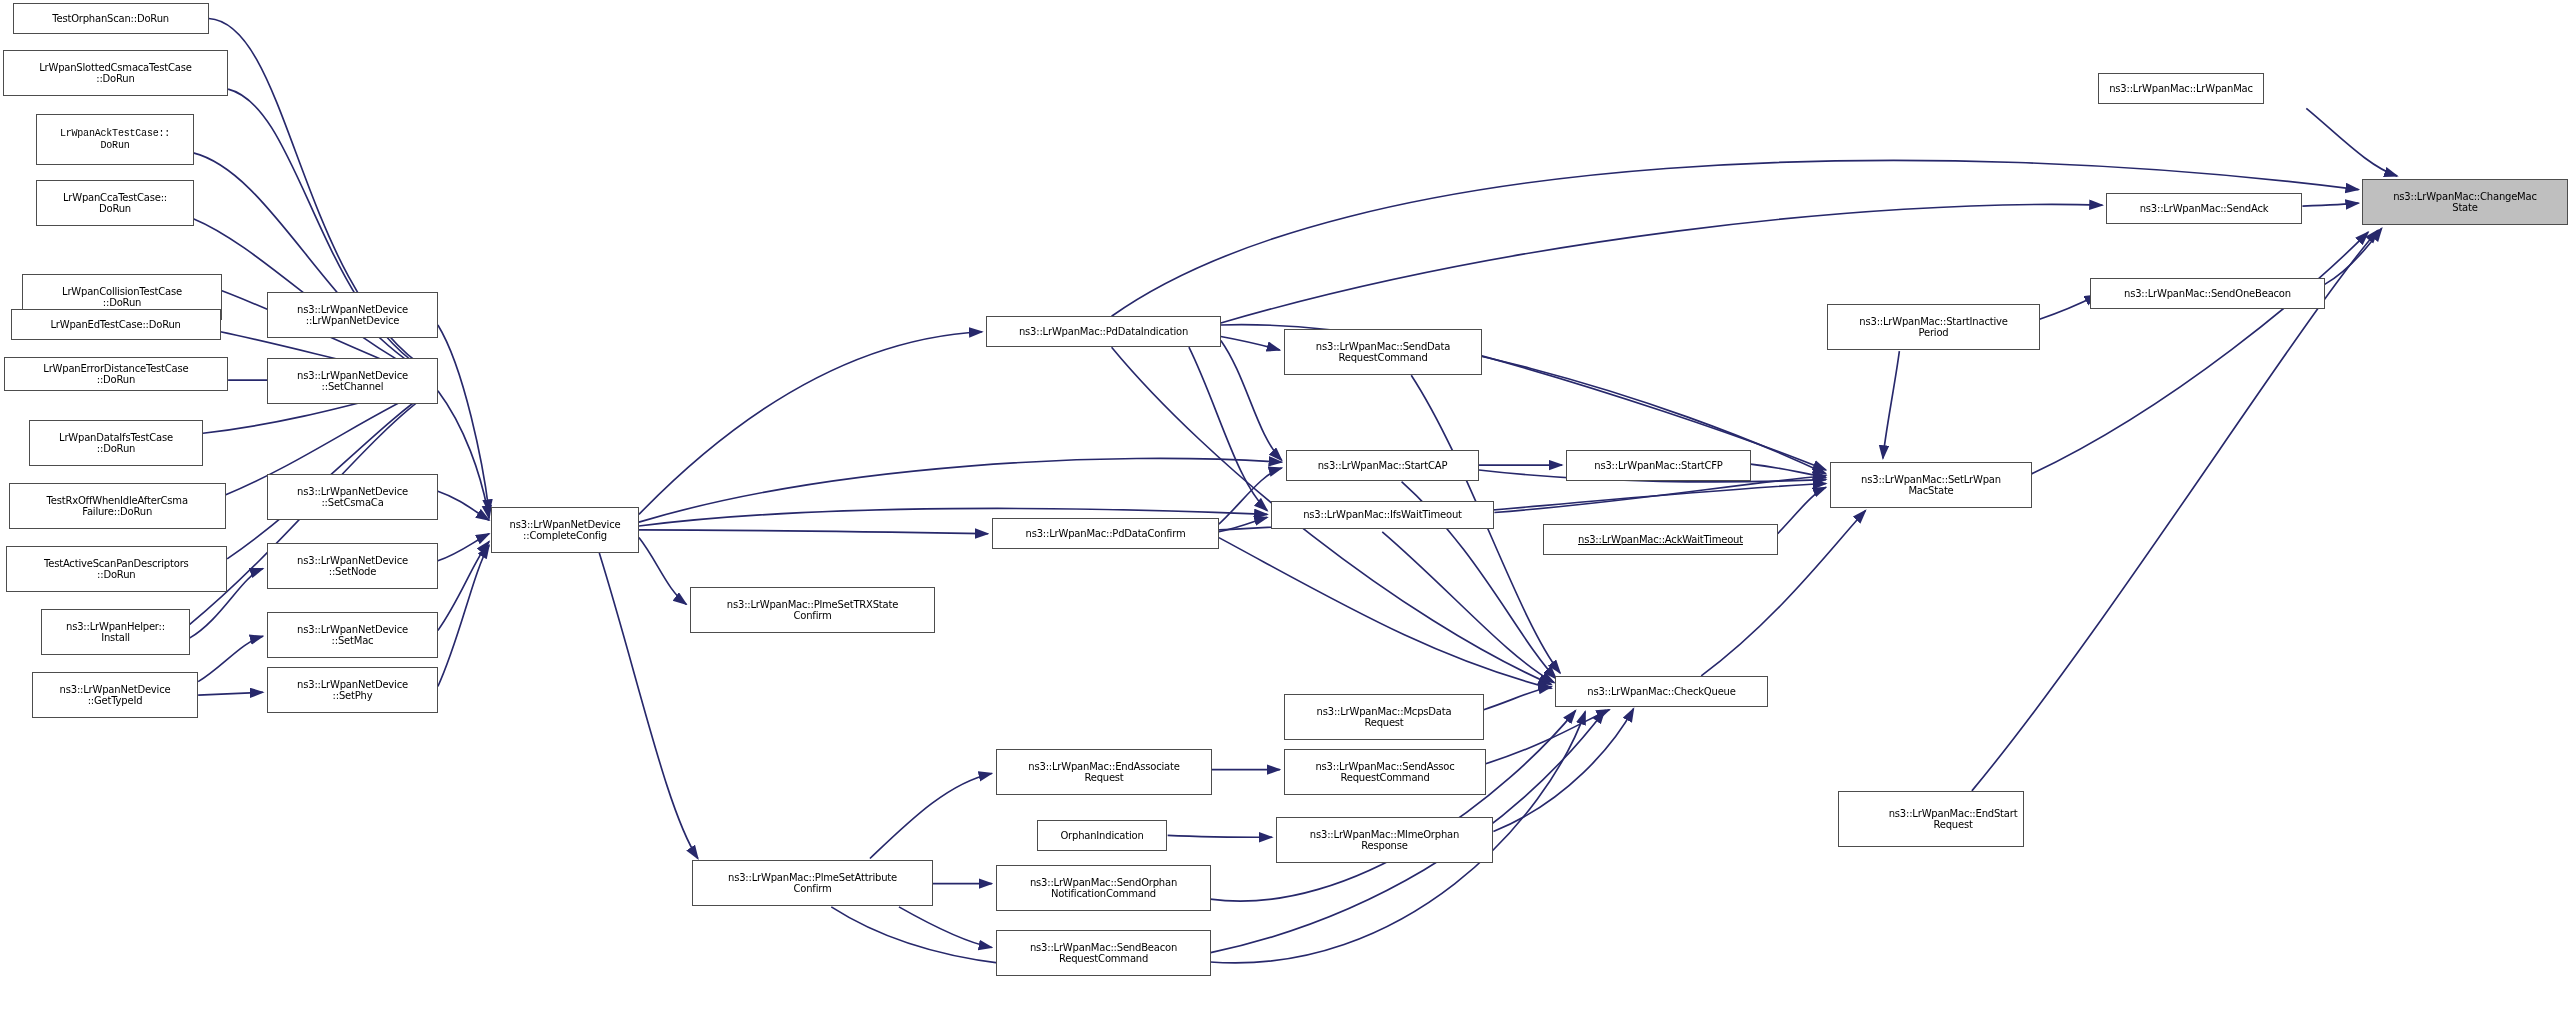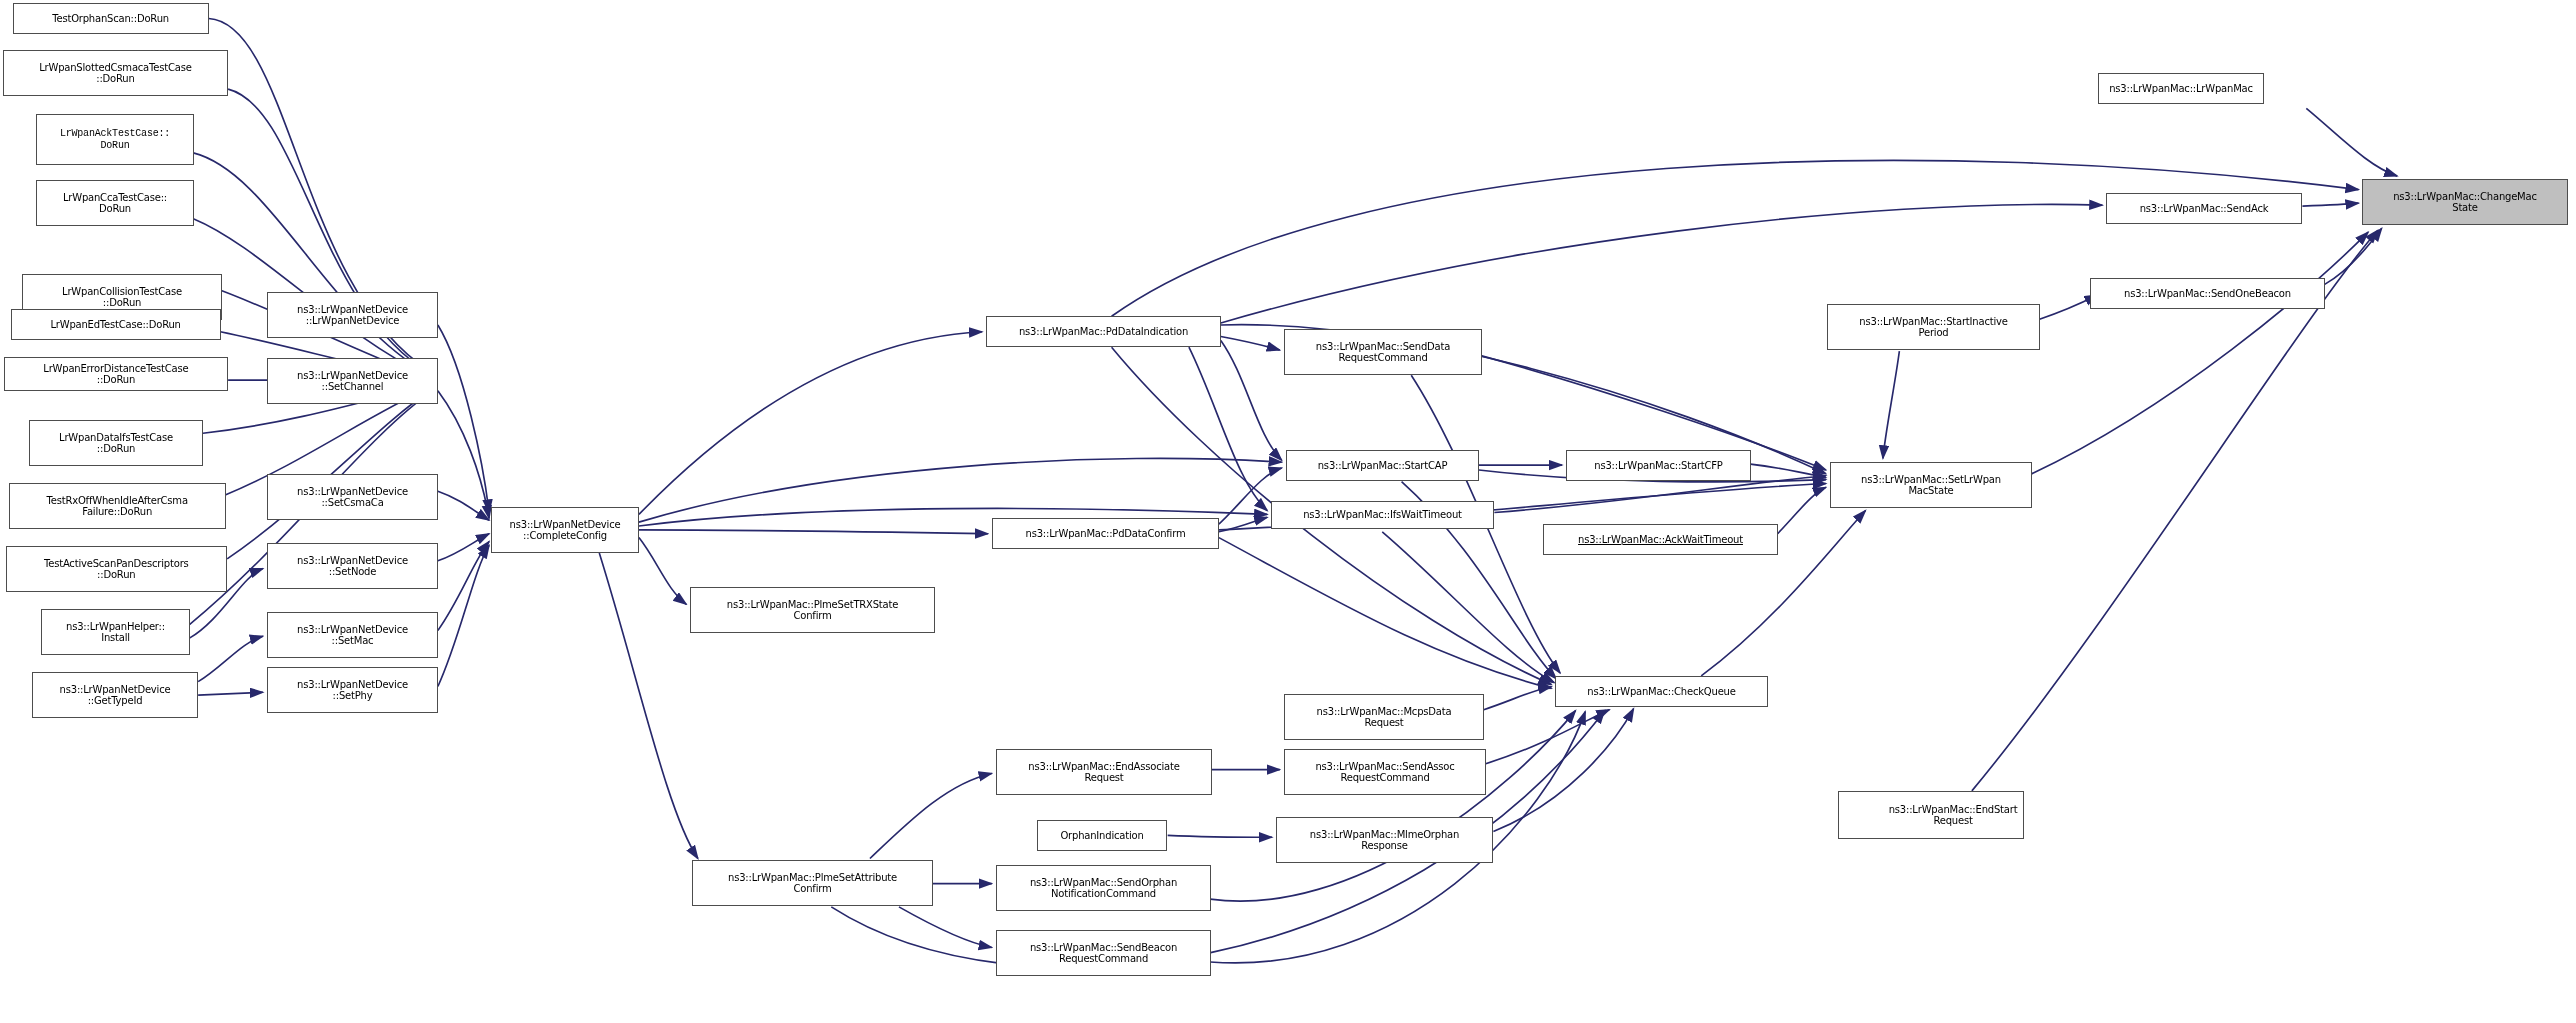--- a/index.html
+++ b/index.html
@@ -164,21 +164,21 @@
     <div class="node" style="left: 1037px; top: 820px; width: 130px; height: 31px;">OrphanIndication</div>
     <div class="node" style="left: 996px; top: 865px; width: 215px; height: 46px;">ns3::LrWpanMac::SendOrphan
 NotificationCommand</div>
     <div class="node" style="left: 996px; top: 930px; width: 215px; height: 46px;">ns3::LrWpanMac::SendBeacon
 RequestCommand</div>
     <div class="node" style="left: 1284px; top: 749px; width: 202px; height: 46px;">ns3::LrWpanMac::SendAssoc
 RequestCommand</div>
     <div class="node" style="left: 1276px; top: 817px; width: 217px; height: 46px;">ns3::LrWpanMac::MlmeOrphan
 Response</div>
     <div class="node" style="left: 1555px; top: 676px; width: 213px; height: 31px;">ns3::LrWpanMac::CheckQueue</div>
-    <div class="node" style="left: 1838px; top: 791px; width: 186px; height: 48px; padding-left: 48px;">ns3::LrWpanMac::EndStart
+    <div class="node" style="left: 1838px; top: 791px; width: 186px; height: 56px; padding-left: 48px;">ns3::LrWpanMac::EndStart
 Request</div>
     <div class="node" style="left: 1827px; top: 304px; width: 213px; height: 46px;">ns3::LrWpanMac::StartInactive
 Period</div>
     <div class="node" style="left: 1830px; top: 462px; width: 202px; height: 46px;">ns3::LrWpanMac::SetLrWpan
 MacState</div>
     <div class="node" style="left: 2090px; top: 278px; width: 235px; height: 31px;">ns3::LrWpanMac::SendOneBeacon</div>
     <div class="node" style="left: 2106px; top: 193px; width: 196px; height: 31px;">ns3::LrWpanMac::SendAck</div>
     <div class="node" style="left: 2098px; top: 73px; width: 166px; height: 31px;">ns3::LrWpanMac::LrWpanMac</div>
     <div class="node highlight" style="left: 2362px; top: 179px; width: 206px; height: 46px;">ns3::LrWpanMac::ChangeMac
 State</div>

